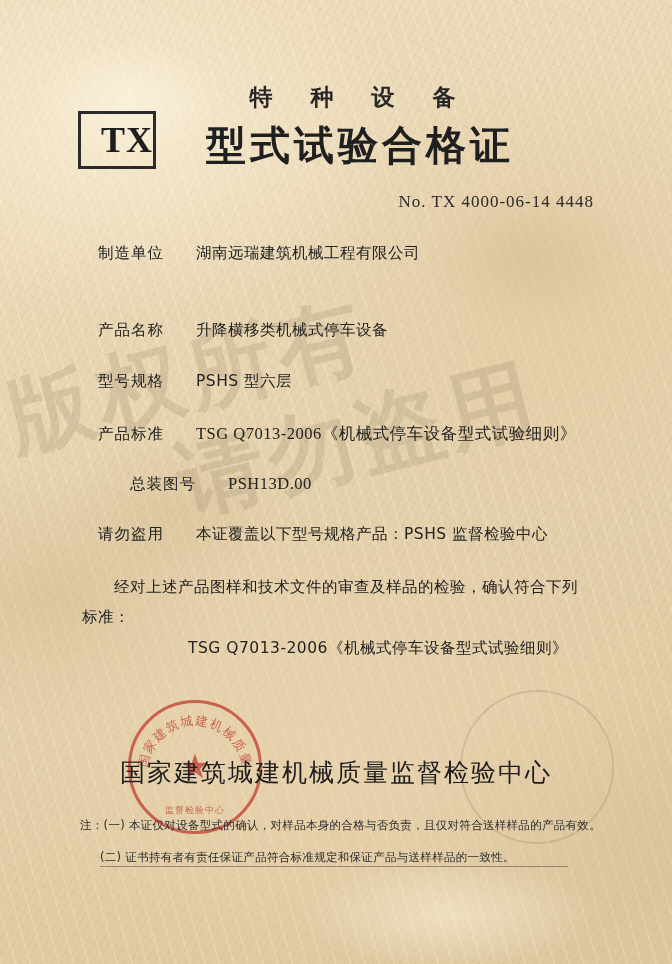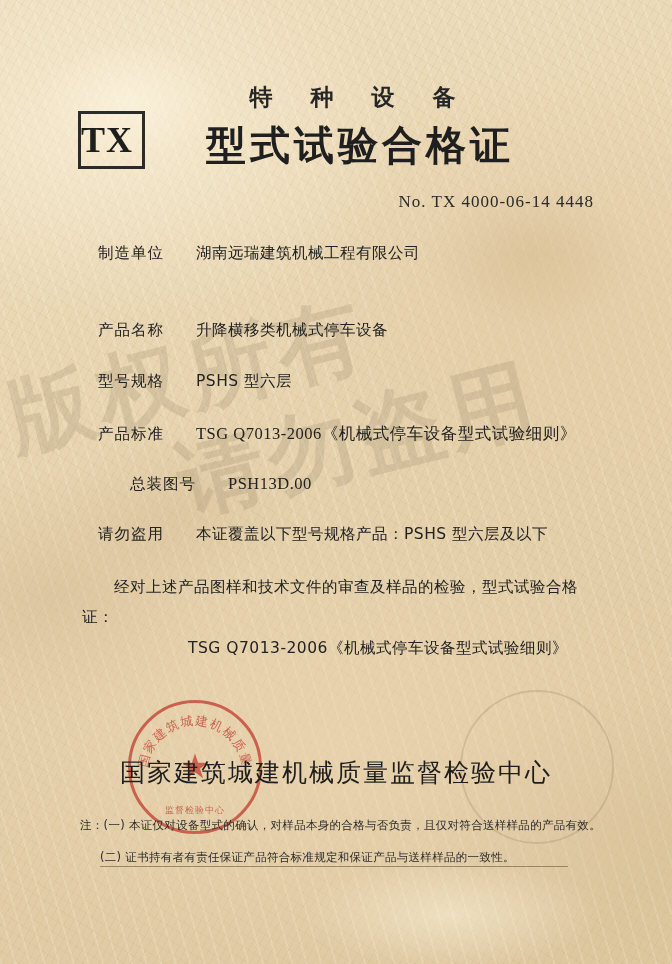--- a/index.html
+++ b/index.html
@@ -53,27 +53,27 @@
     white-space: nowrap;
   }
   #watermark .wline { margin-bottom: 16px; }
   #watermark .wline.indent { margin-left: 150px; }
 
   
   #tx-badge {
     position: absolute;
     left: 78px;
     top: 111px;
-    width: 67px;
+    width: 78px;
     height: 58px;
     border: 3px solid #2b2b2b;
     box-sizing: border-box;
     display: flex;
     align-items: center;
-    justify-content: flex-start;
+    justify-content: flex-end;
   }
   #tx-badge span {
     font-family: "Liberation Serif", serif;
     font-size: 36px;
     font-weight: bold;
     color: #1e1e1e;
     letter-spacing: 1px;
   }
   #title-small {
     position: absolute;
@@ -306,24 +306,24 @@
 
   <div class="field-row" style="top:423px;">
     <span class="field-label">产品标准</span><span class="field-value serif-val">TSG Q7013-2006《机械式停车设备型式试验细则》</span>
   </div>
 
   <div class="field-row" style="top:474px;margin-left:32px;">
     <span class="field-label">总装图号</span><span class="field-value serif-val">PSH13D.00</span>
   </div>
 
   <div class="field-row" style="top:524px;">
-    <span class="field-label">请勿盗用</span><span class="field-value">本证覆盖以下型号规格产品：PSHS 型六层及以下</span>
-  </div>
-
-  <div id="para1">经对上述产品图样和技术文件的审查及样品的检验，型式试验合格证：</div>
+    <span class="field-label">请勿盗用</span><span class="field-value">本证覆盖以下型号规格产品：PSHS 监督检验中心</span>
+  </div>
+
+  <div id="para1">经对上述产品图样和技术文件的审查及样品的检验，确认符合下列标准：</div>
   <div id="standard-line">TSG Q7013-2006《机械式停车设备型式试验细则》</div>
 
 
   <div id="circle-wm"></div>
 
   <div id="seal">
     <svg id="seal-arc" viewBox="0 0 128 128">
       <defs>
         <path id="arcpath" d="M 16,70 A 48,48 0 0 1 112,70" fill="none"></path>
       </defs>

